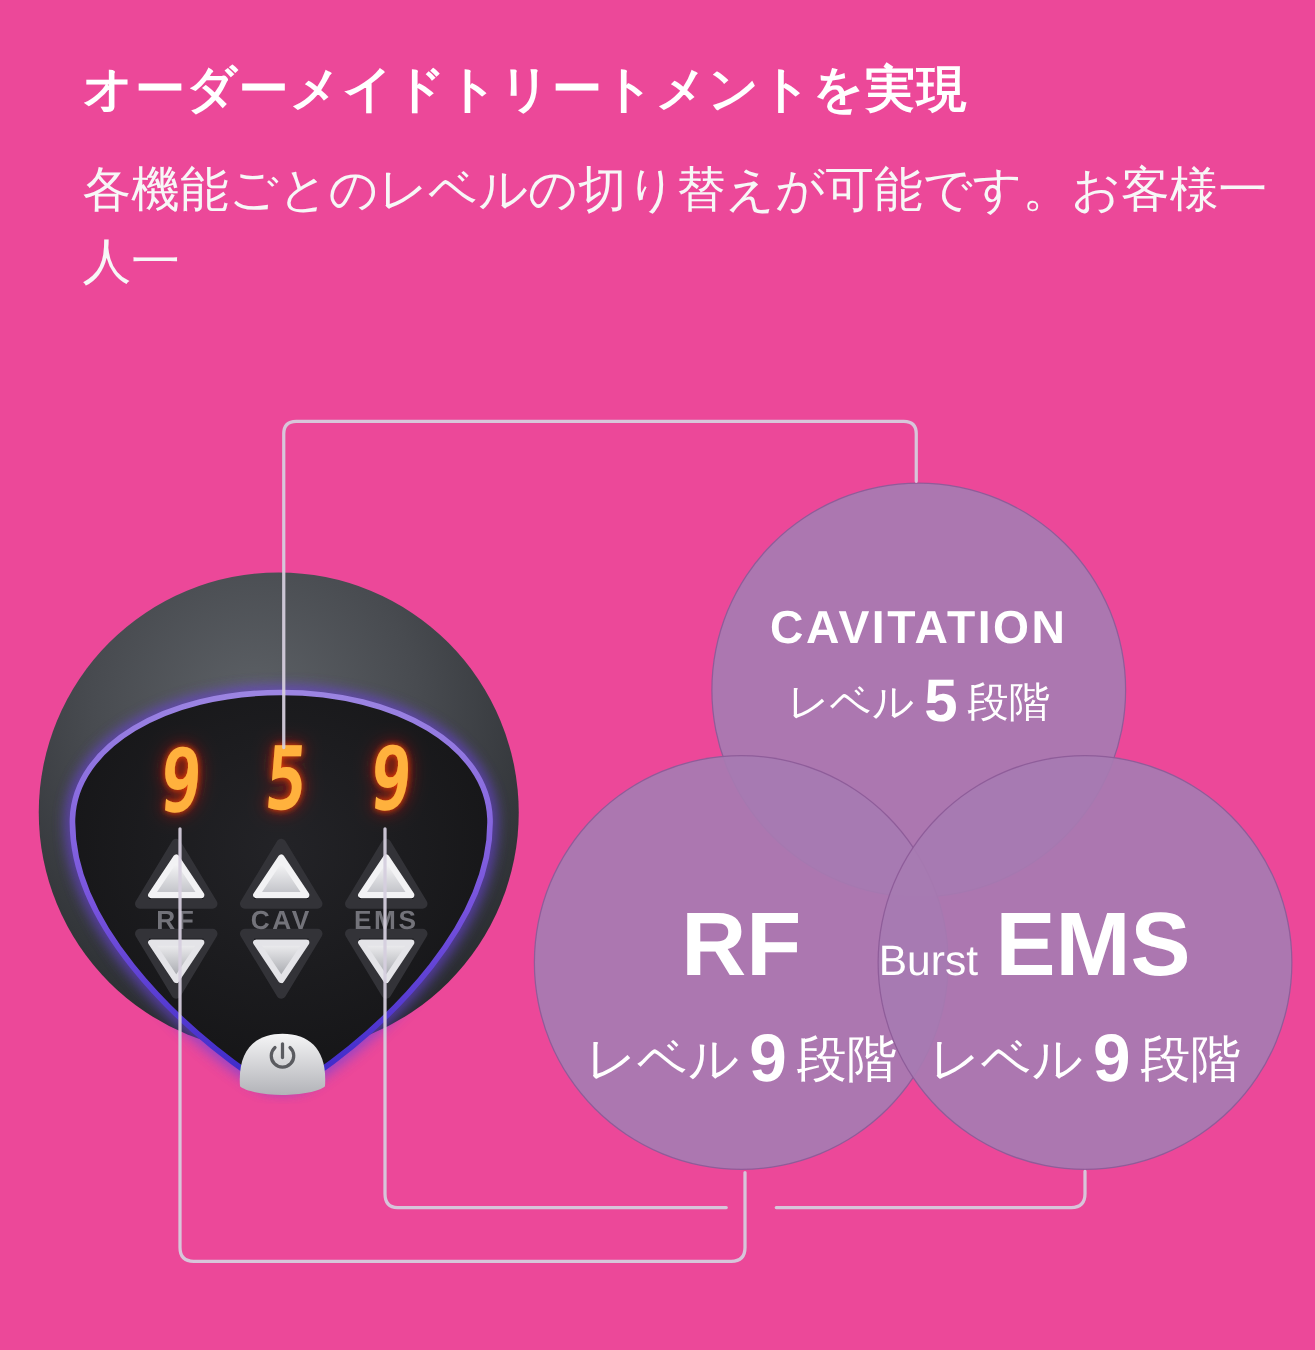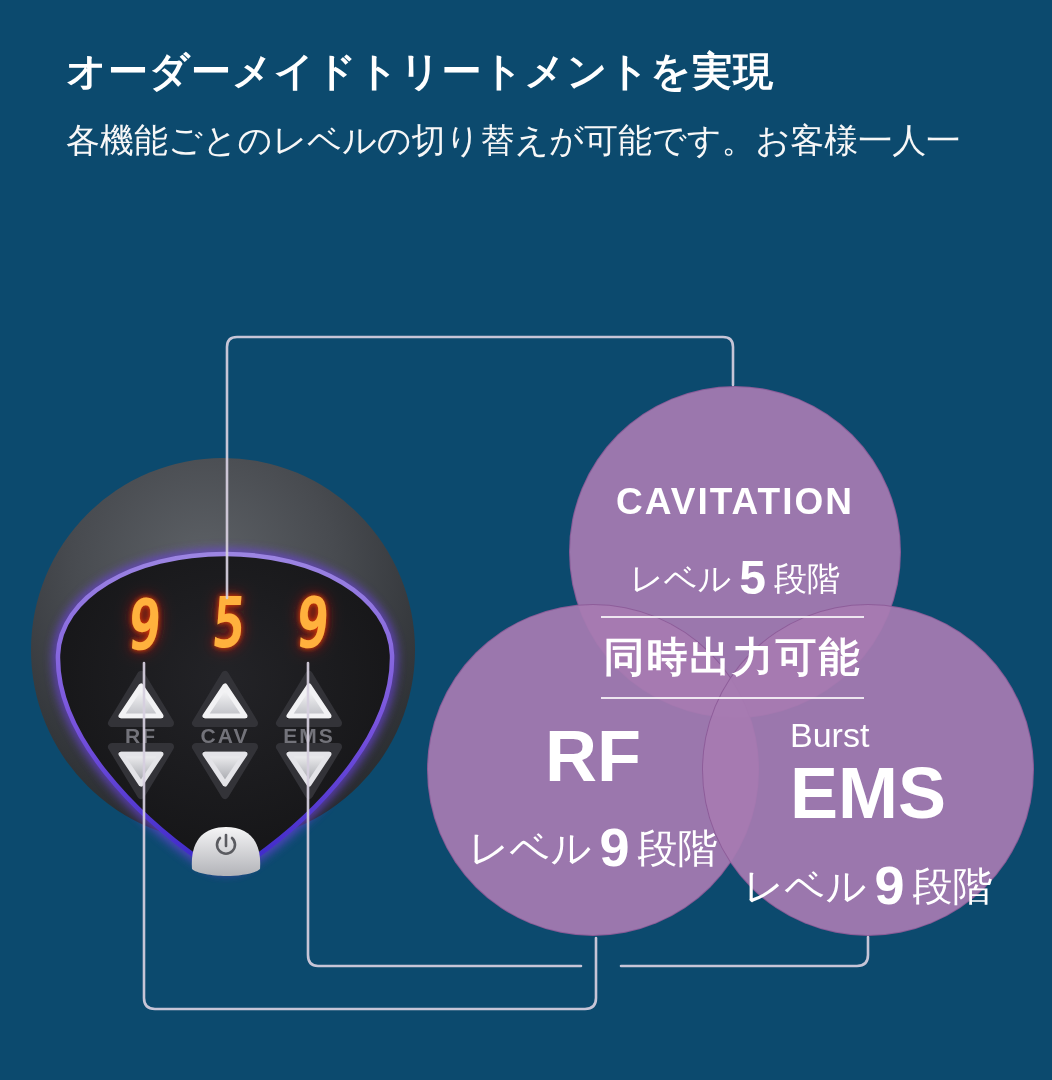--- a/index.html
+++ b/index.html
@@ -1,42 +1,42 @@
 <!DOCTYPE html>
 <html><head>
 <meta charset="utf-8">
 <style>
   html,body{margin:0;padding:0;background:#000;}
   .stage{
-    position:relative;width:1052px;height:1080px;background:#0c4a6e;overflow:hidden;
+    position:relative;width:1052px;height:1080px;background:#ec4899;overflow:hidden;
     font-family:"Liberation Sans","DejaVu Sans",sans-serif;color:#fff;
   }
   
   .page-title{
     position:absolute;left:66px;top:44px;margin:0;
     font-size:40px;font-weight:700;letter-spacing:1px;color:#fff;
   }
-  .desc{position:absolute;left:66px;top:112px;font-size:34px;line-height:57px;color:#f7f7f7;font-weight:400;}
+  .desc{position:absolute;left:66px;top:124px;font-size:39px;line-height:57px;color:#f7f7f7;font-weight:400;}
   
   .circle{
     position:absolute;width:332px;height:332px;border-radius:50%;
     background:rgba(167,123,177,0.93);
     border:1.5px solid rgba(122,70,134,0.55);
     box-sizing:border-box;
-    display:flex;flex-direction:column;align-items:center;
+    display:flex;flex-direction:column;
     text-align:center;
   }
   .circle-cav{left:569px;top:386px;}
   .circle-rf{left:427px;top:604px;}
   .circle-ems{left:702px;top:604px;}
   .cav-title{margin-top:94px;font-size:37px;font-weight:700;letter-spacing:2px;line-height:1.15;color:#fff;}
-  .level{margin-top:24px;font-size:33px;font-weight:500;line-height:1.25;color:#fff;white-space:nowrap;}
+  .level{margin-top:8px;font-size:33px;font-weight:500;line-height:1.25;color:#fff;white-space:nowrap;}
   .level .num{font-size:48px;font-weight:600;margin:0 8px;vertical-align:-4px;}
   .big-title{margin-top:112px;font-size:72px;font-weight:700;line-height:1.1;color:#fff;}
-  .ems-row{margin-top:112px;display:flex;align-items:baseline;line-height:1.1;flex-direction:column;}
+  .ems-row{margin-top:112px;display:flex;align-items:baseline;gap:14px;line-height:1.1;}
   .ems-pre{font-size:34px;font-weight:500;color:#fff;}
   .ems-main{font-size:72px;font-weight:700;color:#fff;}
   .level-big{margin-top:16px;font-size:40px;font-weight:500;line-height:1.3;color:#fff;white-space:nowrap;}
   .level-big .num{font-size:54px;font-weight:600;margin:0 8px;vertical-align:-4px;}
   
   .center-box{position:absolute;left:601px;top:616px;width:263px;z-index:4;text-align:center;}
   .center-box .line{border-top:2px solid rgba(255,255,255,0.82);height:0;}
   .center-box .label{font-size:41px;font-weight:600;letter-spacing:2px;line-height:1;padding:19px 0;color:#fff;}
   
   .device-svg{position:absolute;left:10px;top:443px;z-index:2;}
@@ -64,25 +64,20 @@
   </div>
 
   <div class="circle circle-ems">
     <div class="ems-row">
       <span class="ems-pre">Burst</span>
       <span class="ems-main">EMS</span>
     </div>
     <div class="level-big"><span>レベル</span><span class="num">9</span><span>段階</span></div>
   </div>
 
-  <div class="center-box">
-    <div class="line"></div>
-    <div class="label">同時出力可能</div>
-    <div class="line"></div>
-  </div>
 
   <svg class="device-svg" width="430" height="440" viewBox="10 443 430 440" xmlns="http://www.w3.org/2000/svg">
     <defs>
       <radialGradient id="sphereGrad" cx="0.45" cy="0.28" r="0.85">
         <stop offset="0%" stop-color="#5d6166"></stop>
         <stop offset="40%" stop-color="#484b50"></stop>
         <stop offset="72%" stop-color="#323539"></stop>
         <stop offset="100%" stop-color="#1d1f22"></stop>
       </radialGradient>
       <radialGradient id="faceGrad" cx="0.5" cy="0.4" r="0.8">

